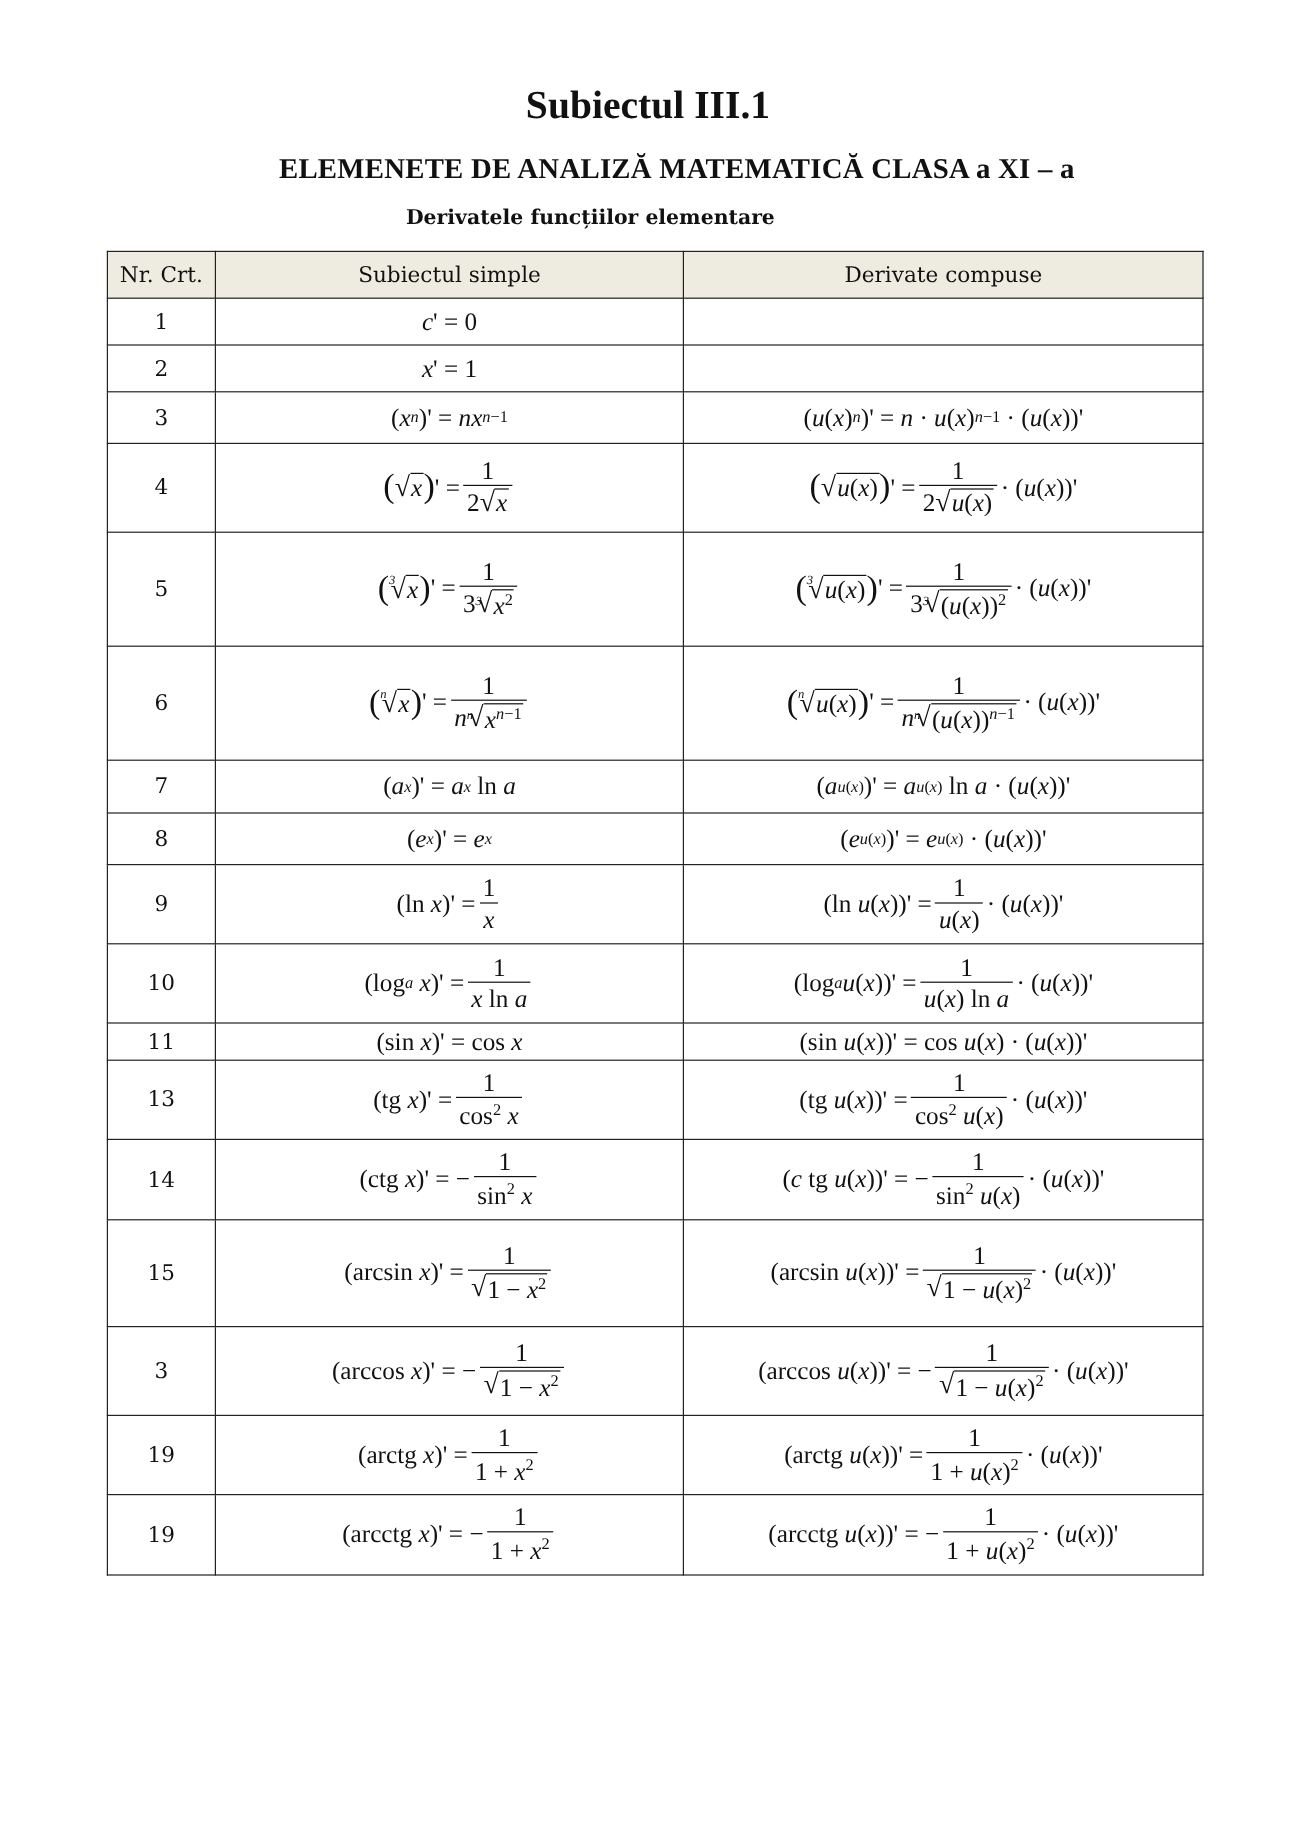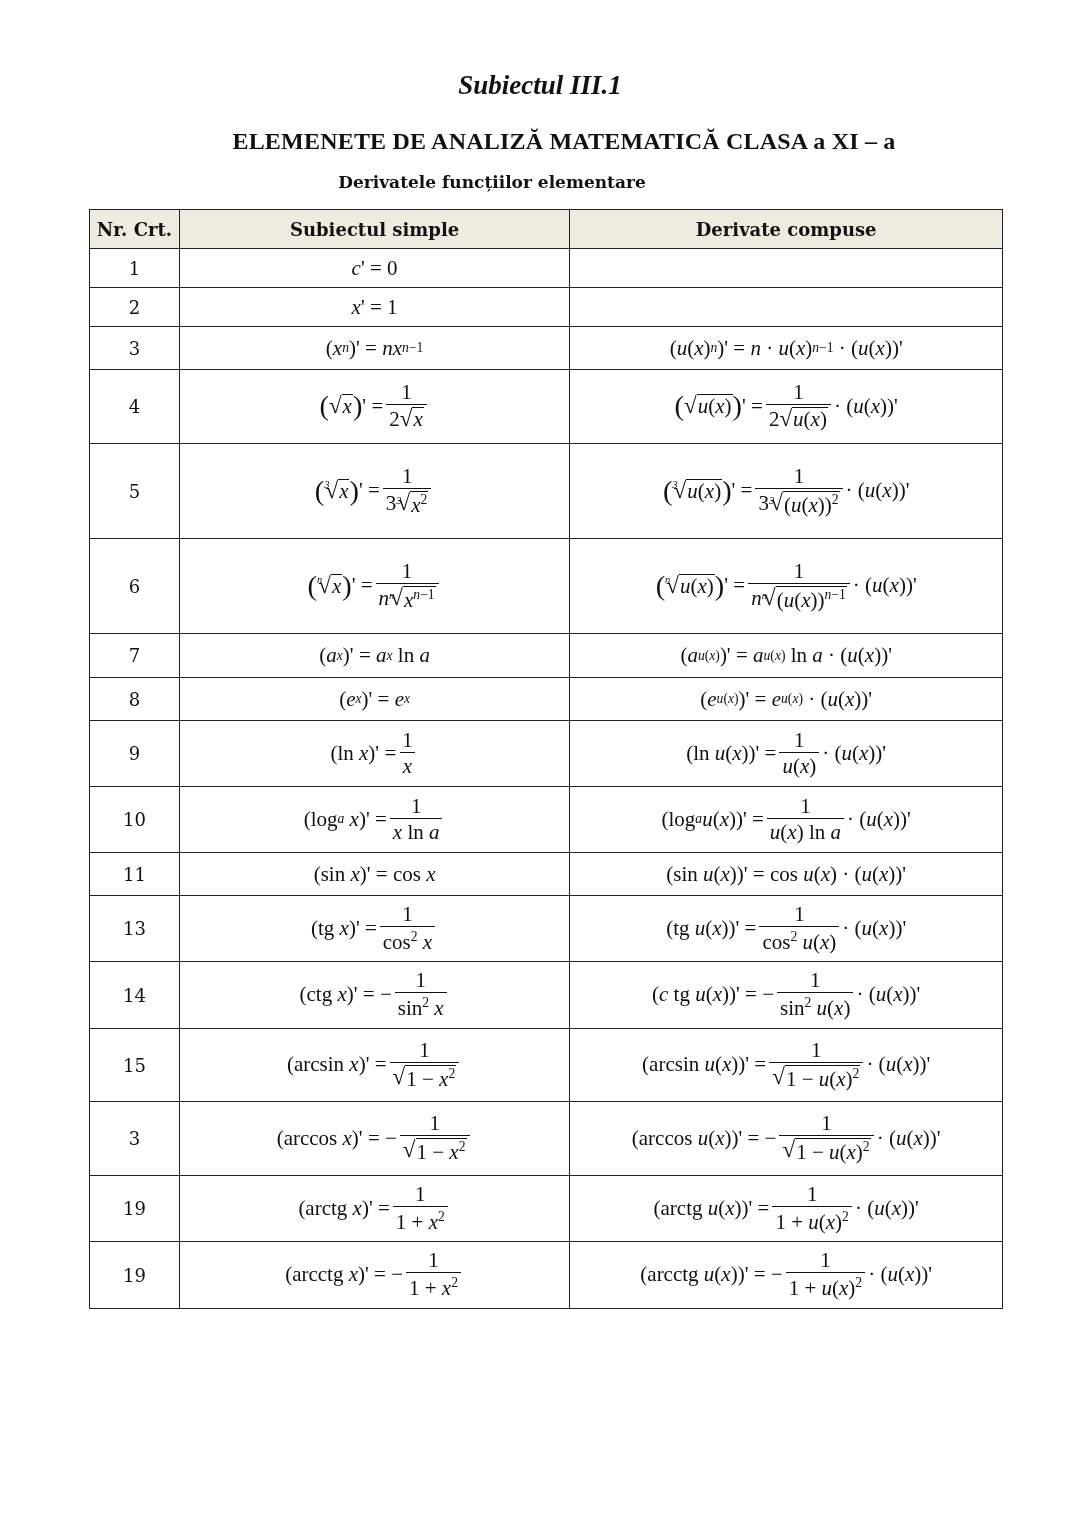--- a/index.html
+++ b/index.html
@@ -1,26 +1,26 @@
 <!DOCTYPE html>
 <html><head>
 <meta charset="utf-8">
 <style>
   html, body { margin: 0; padding: 0; background: #ffffff; }
   body { width: 1080px; height: 1527px; position: relative; overflow: hidden;
          font-family: "DejaVu Serif", serif; color: #111; }
   .title { position: absolute; top: 70px; left: 0; width: 1080px; text-align: center;
-           font-family: "Liberation Serif", serif; font-weight: bold; font-size: 27px; font-style: italic; }
+           font-family: "Liberation Serif", serif; font-weight: bold; font-size: 33px; }
   .subtitle { position: absolute; top: 128px; left: 0; width: 1080px; text-align: center;
               font-family: "Liberation Serif", serif; font-weight: bold; font-size: 24px; letter-spacing: 0.2px; padding-left: 24px; }
   .caption { position: absolute; top: 172px; left: 0; width: 984px; text-align: center;
              font-family: "DejaVu Serif", serif; font-weight: bold; font-size: 17px; }
   table { position: absolute; top: 209px; left: 89px; width: 914px; border-collapse: collapse; }
   th, td { border: 1.3px solid #222; text-align: center; vertical-align: middle; padding: 0; }
-  th { background: #eeece1; font-weight: bold; font-size: 18px; height: 38px; font-family: "DejaVu Serif", serif; }
+  th { background: #eeece1; font-weight: normal; font-size: 18px; height: 38px; font-family: "DejaVu Serif", serif; }
   td { font-family: "Liberation Serif", serif; font-size: 21px; }
   td.nr { font-family: "DejaVu Serif", serif; font-size: 18px; }
   col.c1 { width: 90px; } col.c2 { width: 391px; } col.c3 { width: 433px; }
 
   
   .m { display: inline-flex; align-items: center; white-space: nowrap; }
   i { font-style: italic; }
   .frac { display: inline-flex; flex-direction: column; align-items: center; vertical-align: middle; margin: 0 3px; }
   .frac > .num { padding: 0 3px 1px; line-height: 1.05; }
   .frac > .den { border-top: 1.4px solid #111; padding: 2px 3px 0; line-height: 1.1; }
@@ -197,21 +197,21 @@
               <span class="num">1</span>
               <span class="den"><i>x</i>&nbsp;ln&nbsp;<i>a</i></span>
             </span></span></td>
       <td aria-label="(log_a u(x))' = 1/(u(x) ln a)·(u(x))'">
         <span class="m">(log<sub><i>a</i></sub><i>u</i>(<i>x</i>))'&nbsp;=<span class="frac">
               <span class="num">1</span>
               <span class="den"><i>u</i>(<i>x</i>)&nbsp;ln&nbsp;<i>a</i></span>
             </span>·&nbsp;(<i>u</i>(<i>x</i>))'</span></td>
     </tr>
 
-    <tr style="height:43px">
+    <tr style="height:31px">
       <td class="nr">11</td>
       <td aria-label="(sin x)' = cos x">
         <span class="m">(sin&nbsp;<i>x</i>)'&nbsp;=&nbsp;cos&nbsp;<i>x</i></span></td>
       <td aria-label="(sin u(x))' = cos u(x)·(u(x))'">
         <span class="m">(sin&nbsp;<i>u</i>(<i>x</i>))'&nbsp;=&nbsp;cos&nbsp;<i>u</i>(<i>x</i>)&nbsp;·&nbsp;(<i>u</i>(<i>x</i>))'</span></td>
     </tr>
 
 
     <tr style="height:66px">
       <td class="nr">13</td>
@@ -234,21 +234,21 @@
               <span class="num">1</span>
               <span class="den">sin<sup>2</sup>&nbsp;<i>x</i></span>
             </span></span></td>
       <td aria-label="(c tg u(x))' = −1/sin² u(x)·(u(x))'">
         <span class="m">(<i>c</i>&nbsp;tg&nbsp;<i>u</i>(<i>x</i>))'&nbsp;=&nbsp;−<span class="frac">
               <span class="num">1</span>
               <span class="den">sin<sup>2</sup>&nbsp;<i>u</i>(<i>x</i>)</span>
             </span>·&nbsp;(<i>u</i>(<i>x</i>))'</span></td>
     </tr>
 
-    <tr style="height:73px">
+    <tr style="height:89px">
       <td class="nr">15</td>
       <td aria-label="(arcsin x)' = 1/√(1 − x²)">
         <span class="m">(arcsin&nbsp;<i>x</i>)'&nbsp;=<span class="frac">
               <span class="num">1</span>
               <span class="den"><span class="sqrt">
                   <span class="rad">√</span>
                   <span class="arg">1&nbsp;−&nbsp;<i>x</i><sup>2</sup></span>
                 </span></span>
             </span></span></td>
       <td aria-label="(arcsin u(x))' = 1/√(1 − u(x)²)·(u(x))'">

